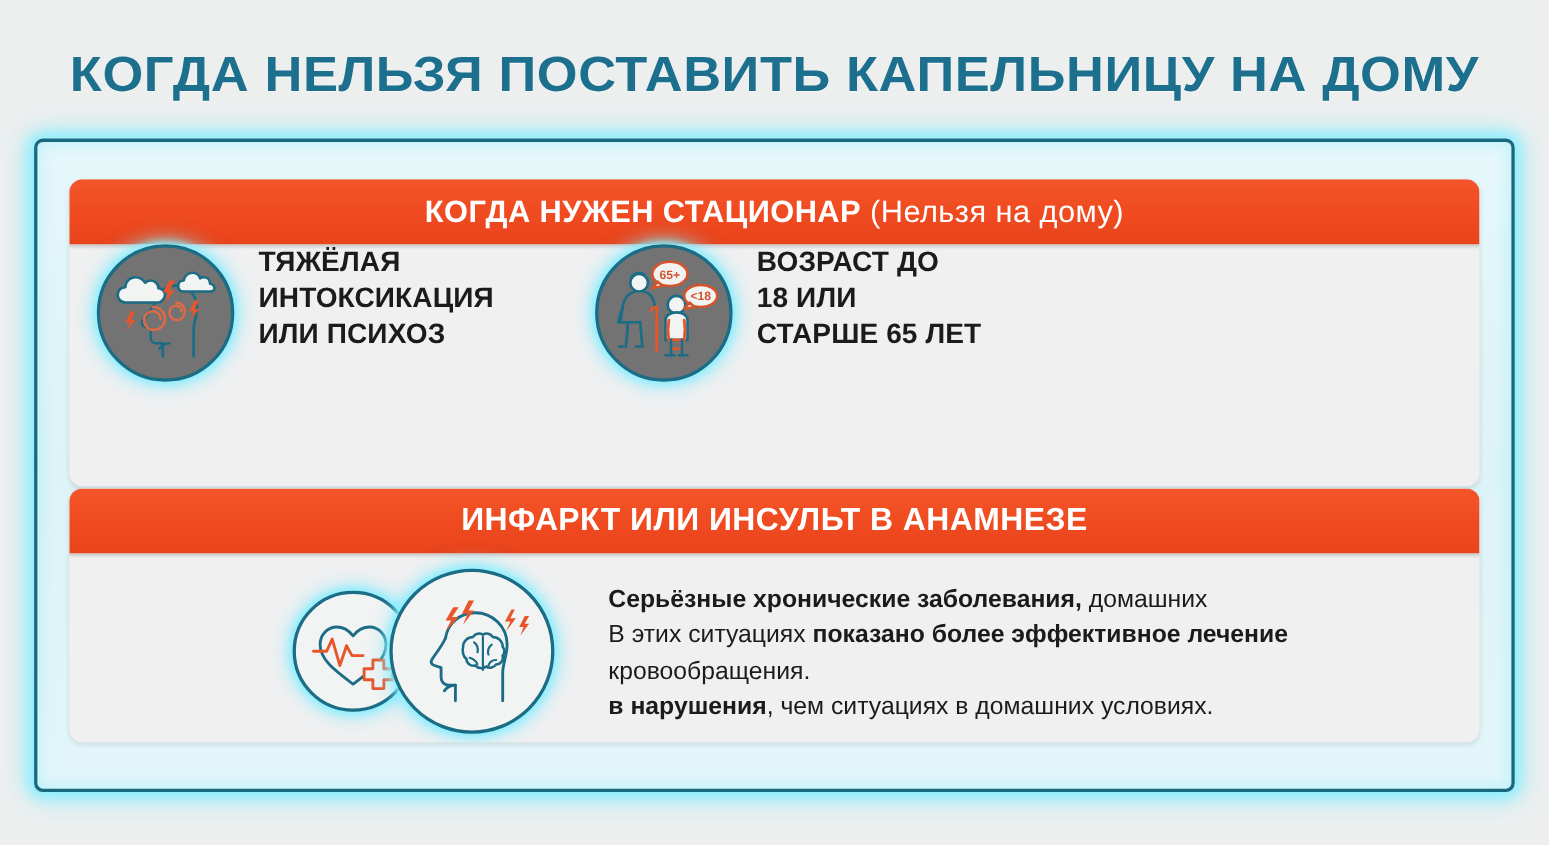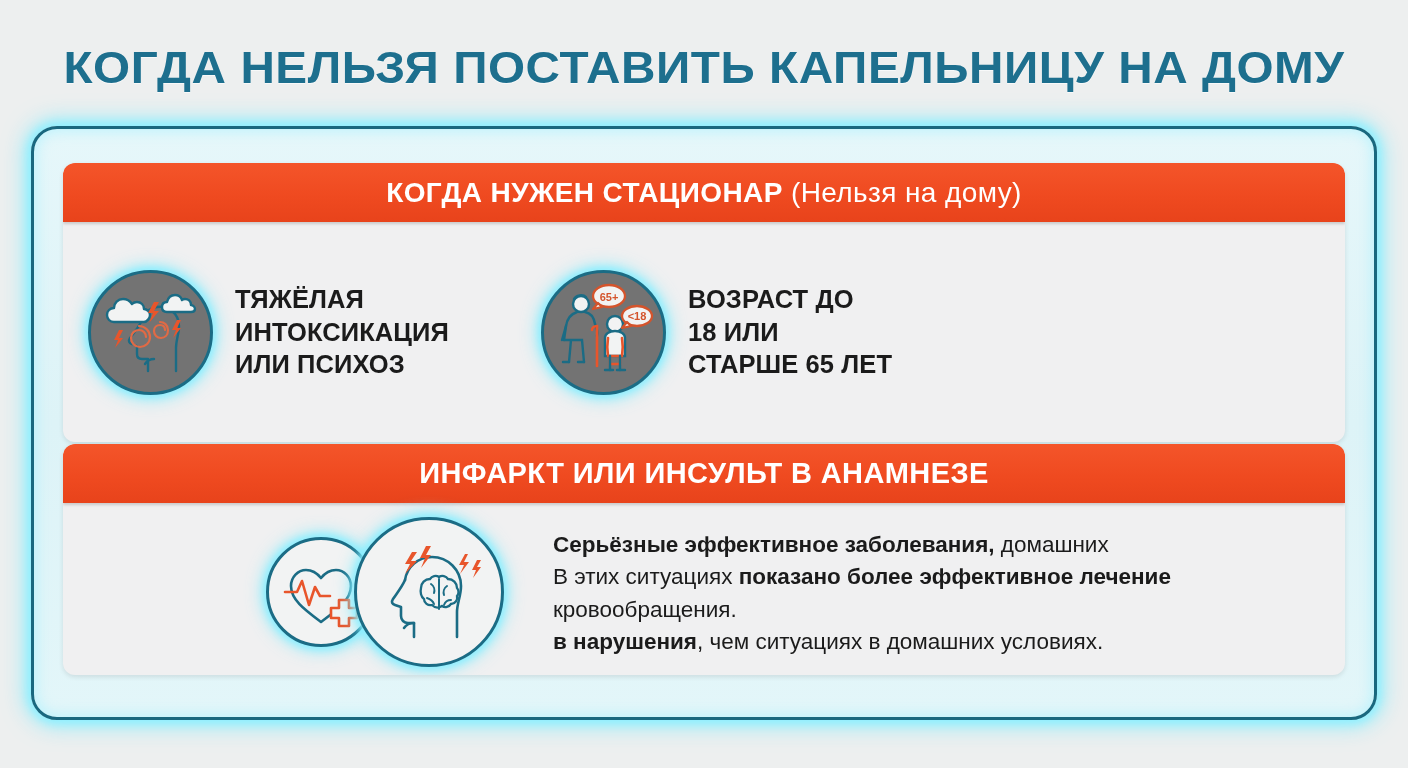--- a/index.html
+++ b/index.html
@@ -35,21 +35,21 @@
 
   
   .outer-frame {
     position: absolute;
     left: 31px;
     top: 126px;
     width: 1346px;
     height: 594px;
     box-sizing: border-box;
     border: 3px solid #19687f;
-    border-radius: 26px;
+    border-radius: 8px;
     background: linear-gradient(180deg, #e6f7fa 0%, #ddf3f7 50%, #e3f6f9 100%);
     box-shadow:
       0 0 10px 3px #8ff0ff,
       0 0 22px 6px rgba(120, 235, 255, 0.75),
       inset 0 0 14px 2px rgba(160, 240, 255, 0.6);
   }
 
   
   .section {
     position: absolute;
@@ -87,21 +87,21 @@
   
   .cards-row {
     position: relative;
     height: 220px;
   }
   .card {
     position: absolute;
     top: 0;
     height: 220px;
     display: flex;
-    align-items: center;
+    align-items: flex-start;
   }
   .card-1 { left: 25px;  }
   .card-2 { left: 478px; }
   .card-3 { left: 925px; }
 
   .icon-circle {
     width: 125px;
     height: 125px;
     flex: 0 0 125px;
     border-radius: 50%;
@@ -294,21 +294,21 @@
             <path d="M47 24l-7 12h5l-5 10 12-13h-6l6-9z" fill="#e8552b"></path>
             <path d="M61 18l-6 12h5l-4 10 10-13h-5l5-9z" fill="#e8552b"></path>
 
             <path d="M100 26l-6 11h5l-4 9 9-12h-5l4-8z" fill="#e8552b"></path>
             <path d="M112 32l-5 10h4l-3 8 8-11h-4l4-7z" fill="#e8552b"></path>
           </svg>
         </div>
       </div>
 
       <div class="paragraph">
-        <div><span class="b">Серьёзные эффективное заболевания,</span><span> домашних</span></div>
+        <div><span class="b">Серьёзные хронические заболевания,</span><span> домашних</span></div>
         <div><span>В этих ситуациях </span><span class="b">показано более эффективное лечение</span></div>
         <div>кровообращения.</div>
         <div><span class="b">в нарушения</span><span>, чем ситуациях в домашних условиях.</span></div>
       </div>
 
     </div>
   </div>
 
 </div>
 

